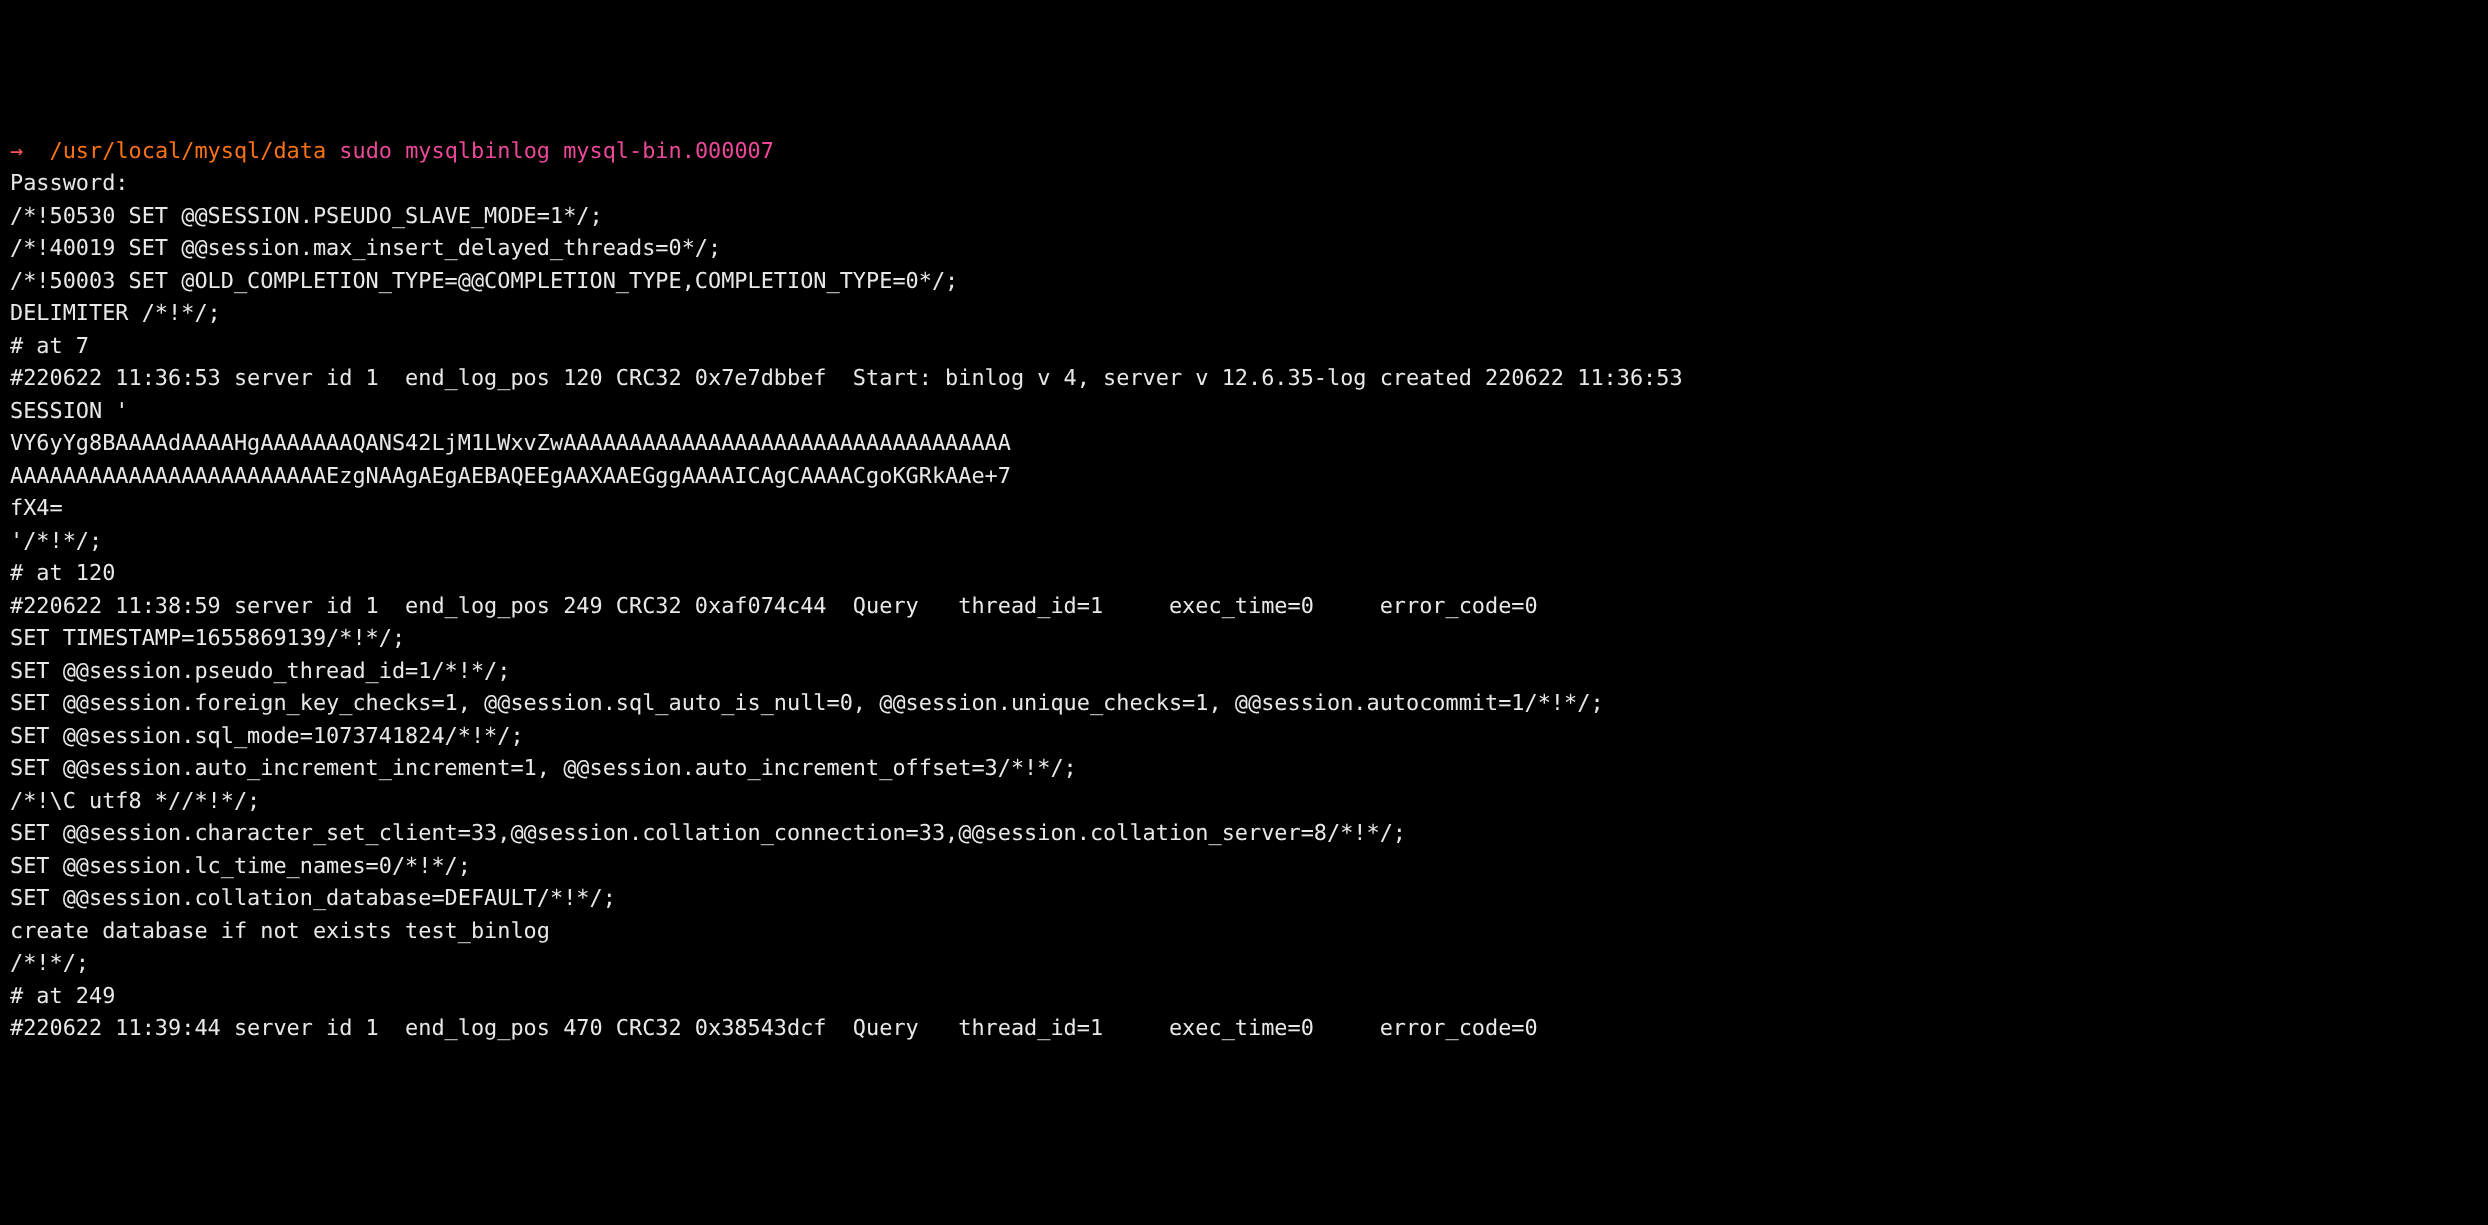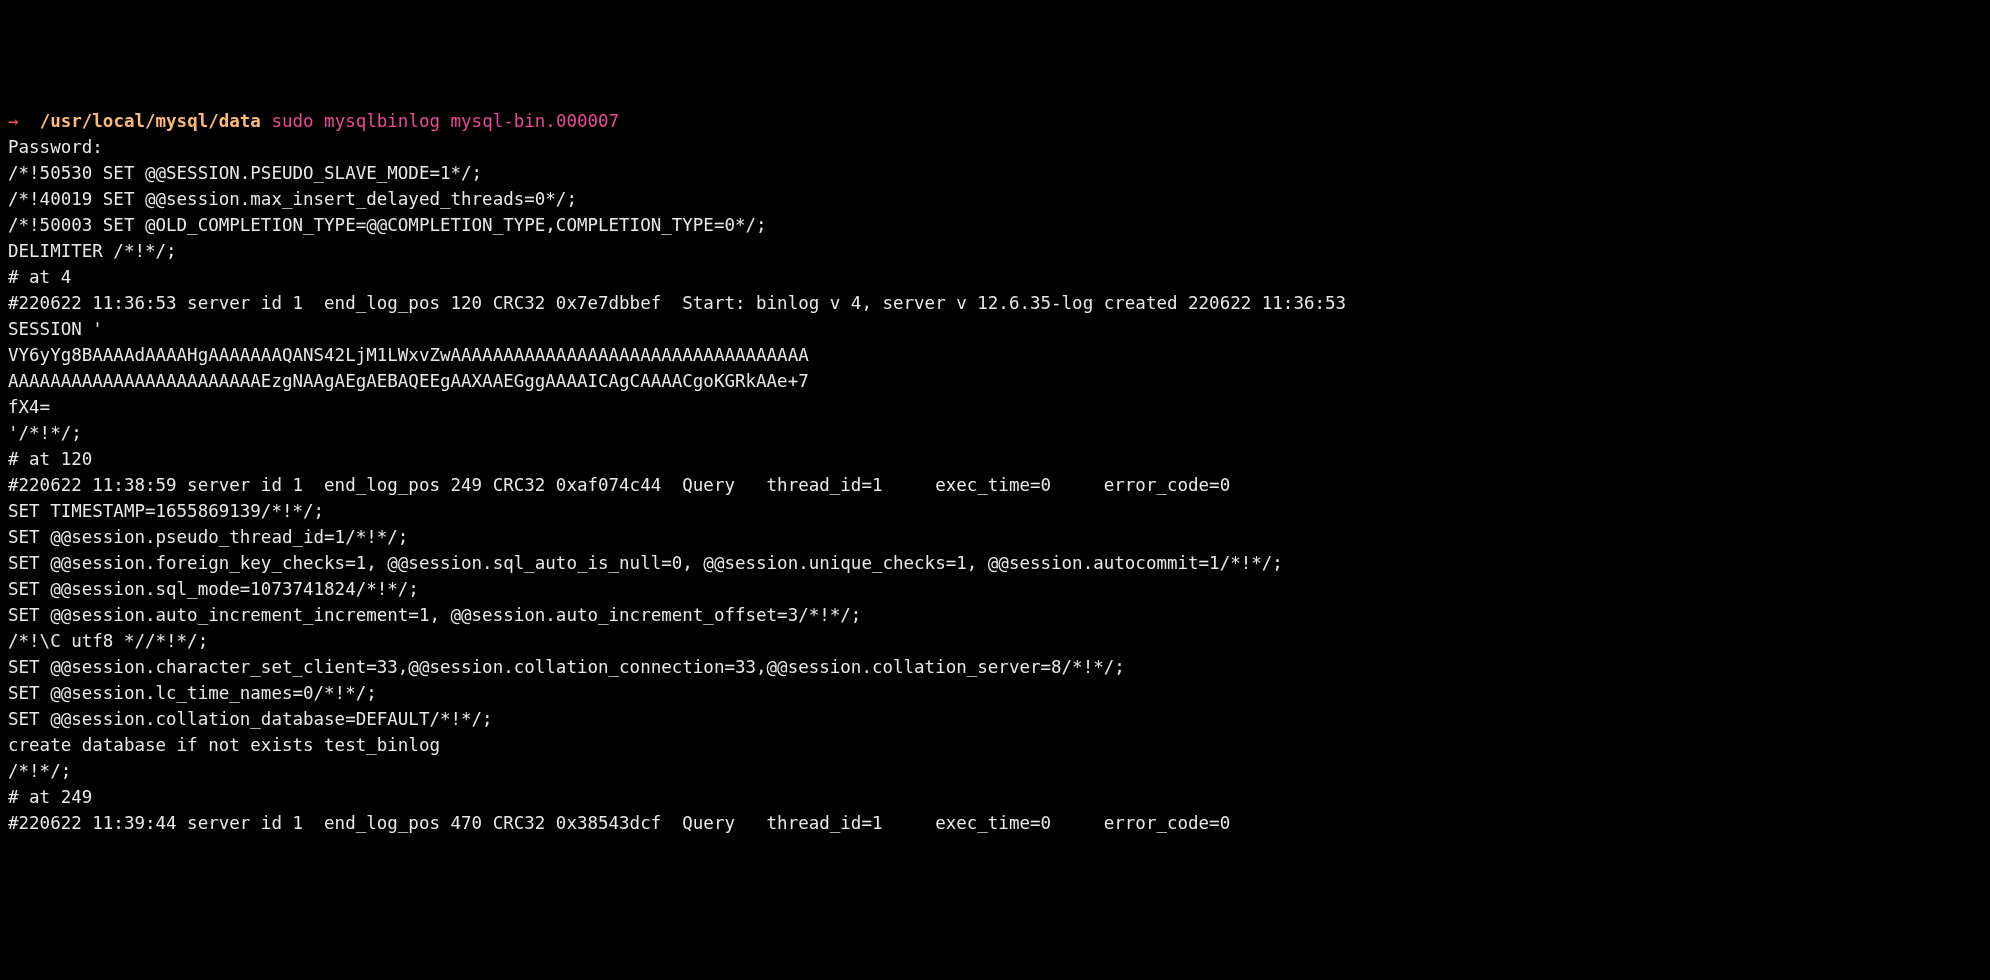--- a/index.html
+++ b/index.html
@@ -14,42 +14,42 @@
     width: 1990px;
     min-height: 980px;
     box-sizing: border-box;
     position: relative;
     overflow: hidden;
   }
   .arrow {
     color: #ff5555;
   }
   .path {
-    color: #fdba74;
-    font-weight: 700;
+    color: #f97316;
+    font-weight: 400;
   }
   .cmd {
     color: #ec4899;
   }
   .line {
     color: #e8e8e8;
   }
 </style>
 </head>
 <body>
 
 
 
 <div><span class="arrow">→</span>  <span class="path">/usr/local/mysql/data</span> <span class="cmd">sudo mysqlbinlog mysql-bin.000007</span>
 <span class="line">Password:</span>
 <span class="line">/*!50530 SET @@SESSION.PSEUDO_SLAVE_MODE=1*/;</span>
 <span class="line">/*!40019 SET @@session.max_insert_delayed_threads=0*/;</span>
 <span class="line">/*!50003 SET @OLD_COMPLETION_TYPE=@@COMPLETION_TYPE,COMPLETION_TYPE=0*/;</span>
 <span class="line">DELIMITER /*!*/;</span>
-<span class="line"># at 4</span>
+<span class="line"># at 7</span>
 <span class="line">#220622 11:36:53 server id 1  end_log_pos 120 CRC32 0x7e7dbbef  Start: binlog v 4, server v 12.6.35-log created 220622 11:36:53</span>
 <span class="line">SESSION '</span>
 <span class="line">VY6yYg8BAAAAdAAAAHgAAAAAAAQANS42LjM1LWxvZwAAAAAAAAAAAAAAAAAAAAAAAAAAAAAAAAAA</span>
 <span class="line">AAAAAAAAAAAAAAAAAAAAAAAAEzgNAAgAEgAEBAQEEgAAXAAEGggAAAAICAgCAAAACgoKGRkAAe+7</span>
 <span class="line">fX4=</span>
 <span class="line">'/*!*/;</span>
 <span class="line"># at 120</span>
 <span class="line">#220622 11:38:59 server id 1  end_log_pos 249 CRC32 0xaf074c44  Query   thread_id=1     exec_time=0     error_code=0</span>
 <span class="line">SET TIMESTAMP=1655869139/*!*/;</span>
 <span class="line">SET @@session.pseudo_thread_id=1/*!*/;</span>

